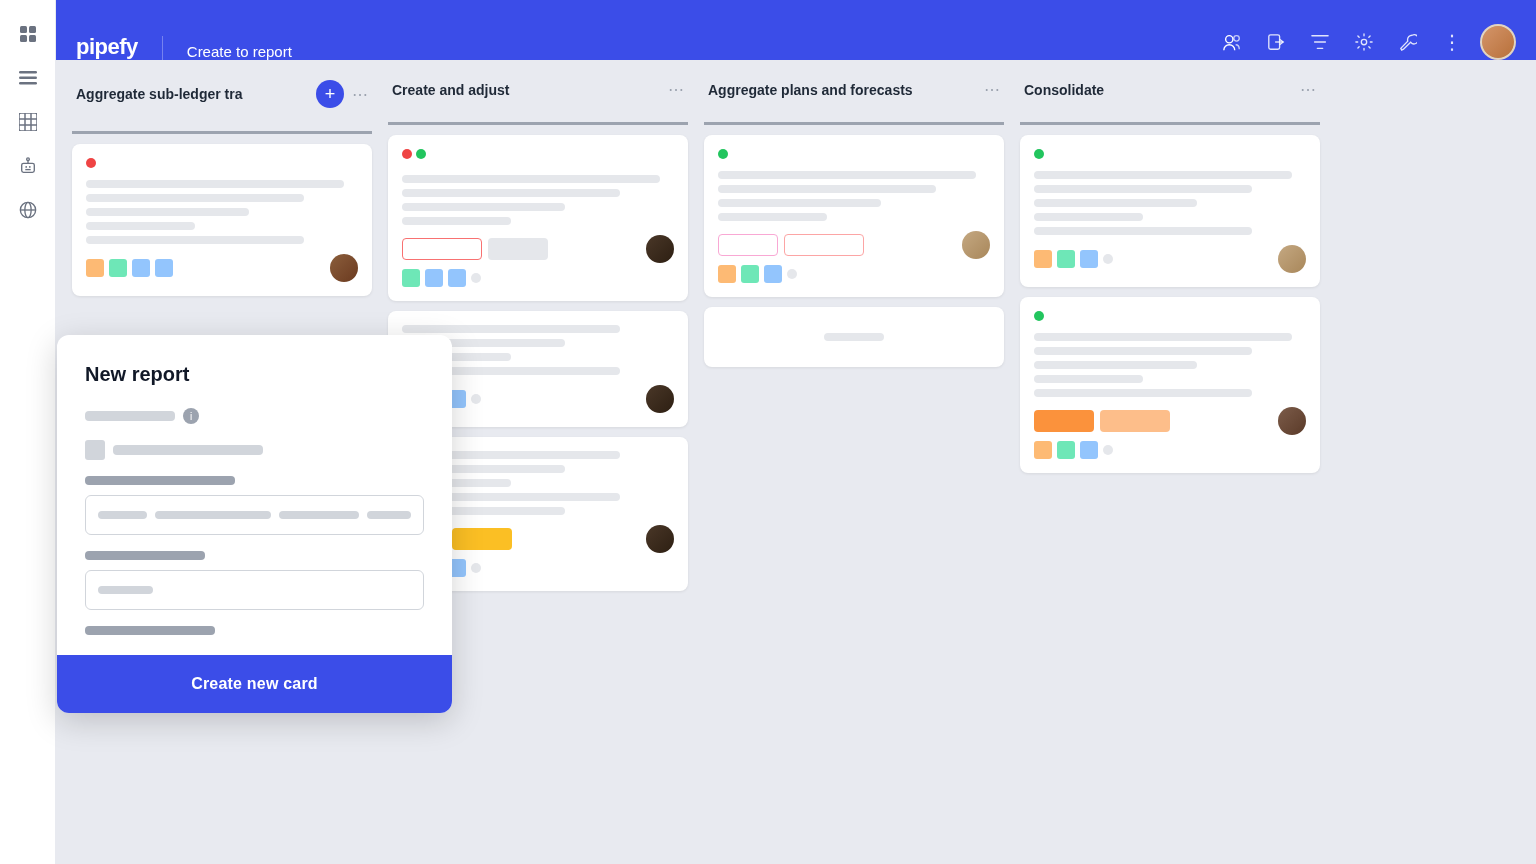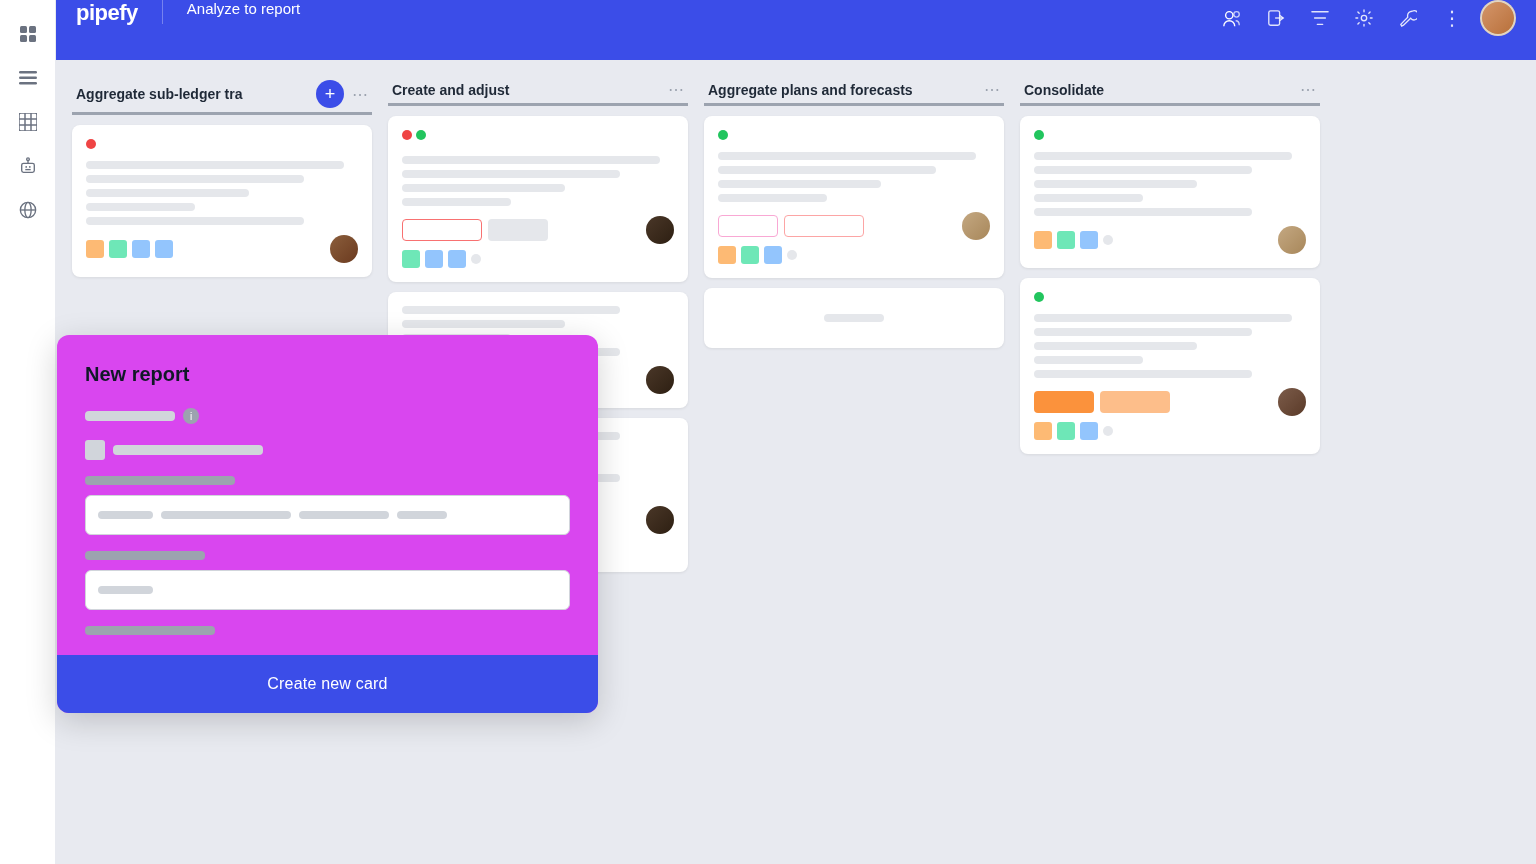--- a/index.html
+++ b/index.html
@@ -42,21 +42,21 @@
       display: flex;
       flex-direction: column;
       overflow: hidden;
     }
 
     
     .topbar {
       background: #3b4de8;
       height: 60px;
       display: flex;
-      align-items: flex-start;
+      align-items: flex-end;
       padding: 0 20px;
       gap: 16px;
       flex-shrink: 0;
     }
     .logo {
       display: flex;
       align-items: center;
       gap: 8px;
     }
     .logo-text {
@@ -127,21 +127,21 @@
       width: 300px;
       flex-shrink: 0;
       display: flex;
       flex-direction: column;
       gap: 10px;
     }
     .column-header {
       display: flex;
       align-items: center;
       gap: 8px;
-      padding: 0 4px 4px;
+      padding: 0 4px 23px;
       border-bottom: 3px solid #d1d5db;
     }
     .column-title {
       font-size: 14px;
       font-weight: 600;
       color: #1f2937;
       flex: 1;
       white-space: nowrap;
       overflow: hidden;
       text-overflow: ellipsis;
@@ -250,22 +250,22 @@
       left: 0;
       right: 0;
       bottom: 0;
       z-index: 100;
       pointer-events: none;
     }
     .modal {
       position: absolute;
       top: 335px;
       left: 57px;
-      width: 541px;
-      background: #d946ef;
+      width: 395px;
+      background: #ffffff;
       border-radius: 12px;
       box-shadow: 0 8px 32px rgba(0,0,0,0.18);
       overflow: hidden;
       pointer-events: all;
     }
     .modal-body {
       padding: 28px 28px 20px;
     }
     .modal-title {
       font-size: 20px;
@@ -301,21 +301,21 @@
     .modal-footer {
       background: #3b4de8;
       padding: 20px 28px;
       display: flex;
       align-items: center;
       justify-content: center;
     }
     .create-btn {
       color: #fff;
       font-size: 16px;
-      font-weight: 400;
+      font-weight: 700;
       background: transparent;
       border: none;
       cursor: pointer;
       letter-spacing: 0.2px;
     }
 
     
     .col-border-gray { border-bottom-color: #9ca3af; }
   </style>
 </head>
@@ -365,21 +365,21 @@
   </div>
 </div>
 
 <div class="main">
 
   <div class="topbar">
     <div class="logo">
       <div class="logo-text">pipefy</div>
     </div>
     <div class="logo-divider"></div>
-    <span class="topbar-title">Analyze to report</span>
+    <span class="topbar-title">Create to report</span>
     <div class="topbar-actions">
       <div class="topbar-icon">
         <svg width="20" height="18" viewBox="0 0 22 18" fill="none">
           <circle cx="8" cy="6" r="4" stroke="white" stroke-width="1.5" fill="none"></circle>
           <path d="M2 18c0-3.314 2.686-6 6-6s6 2.686 6 6" stroke="white" stroke-width="1.5" fill="none"></path>
           <circle cx="16" cy="5" r="3" stroke="rgba(255,255,255,0.7)" stroke-width="1.5" fill="none"></circle>
           <path d="M19 17c0-2.761-1.343-5-4-5" stroke="rgba(255,255,255,0.7)" stroke-width="1.5" fill="none"></path>
         </svg>
       </div>
       <div class="topbar-icon">

